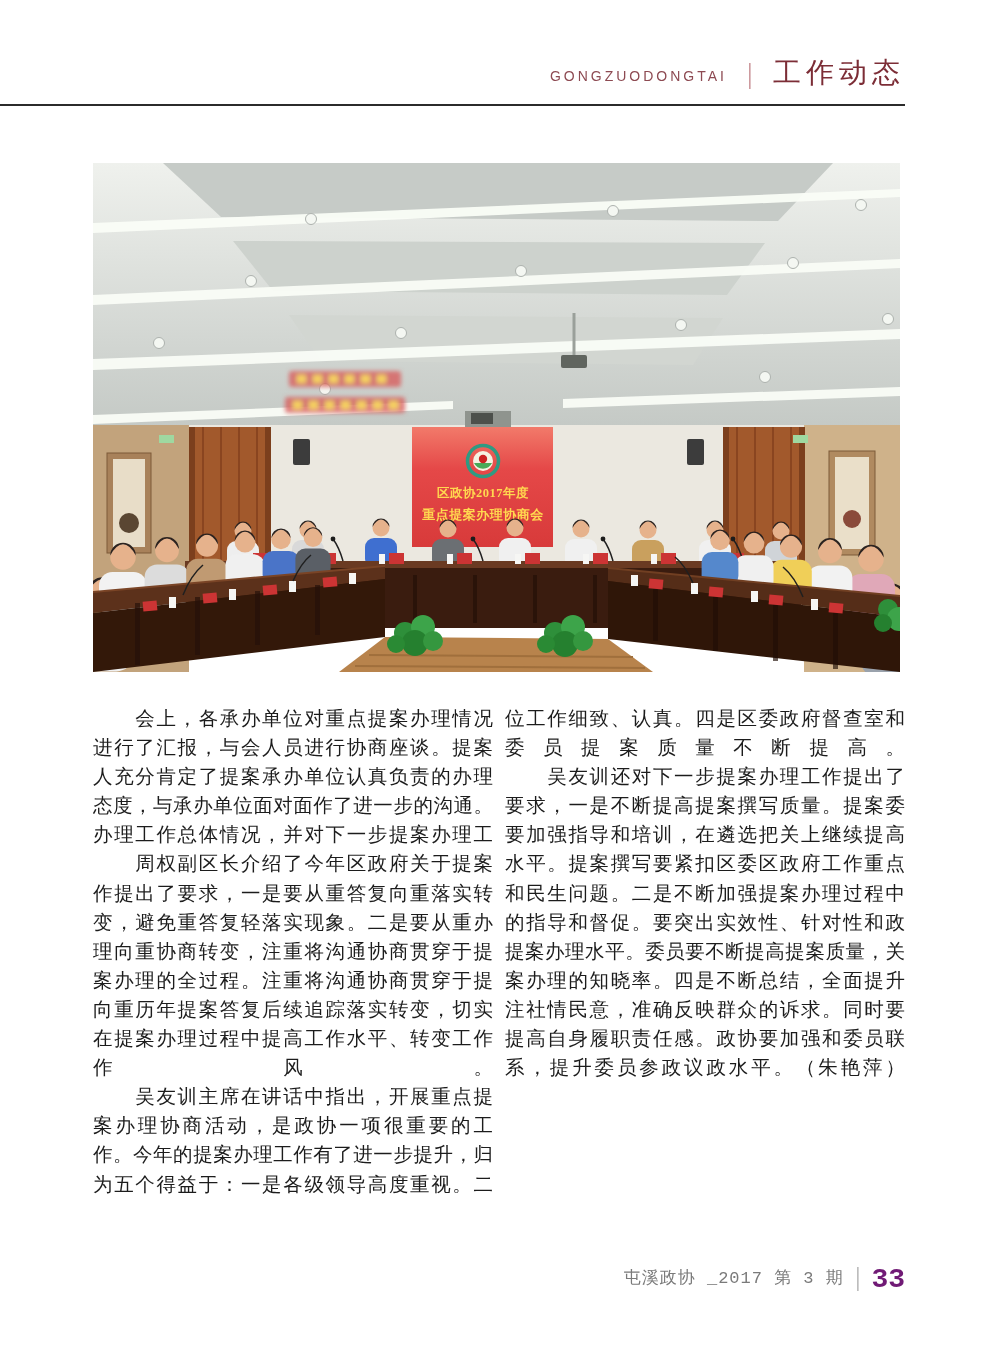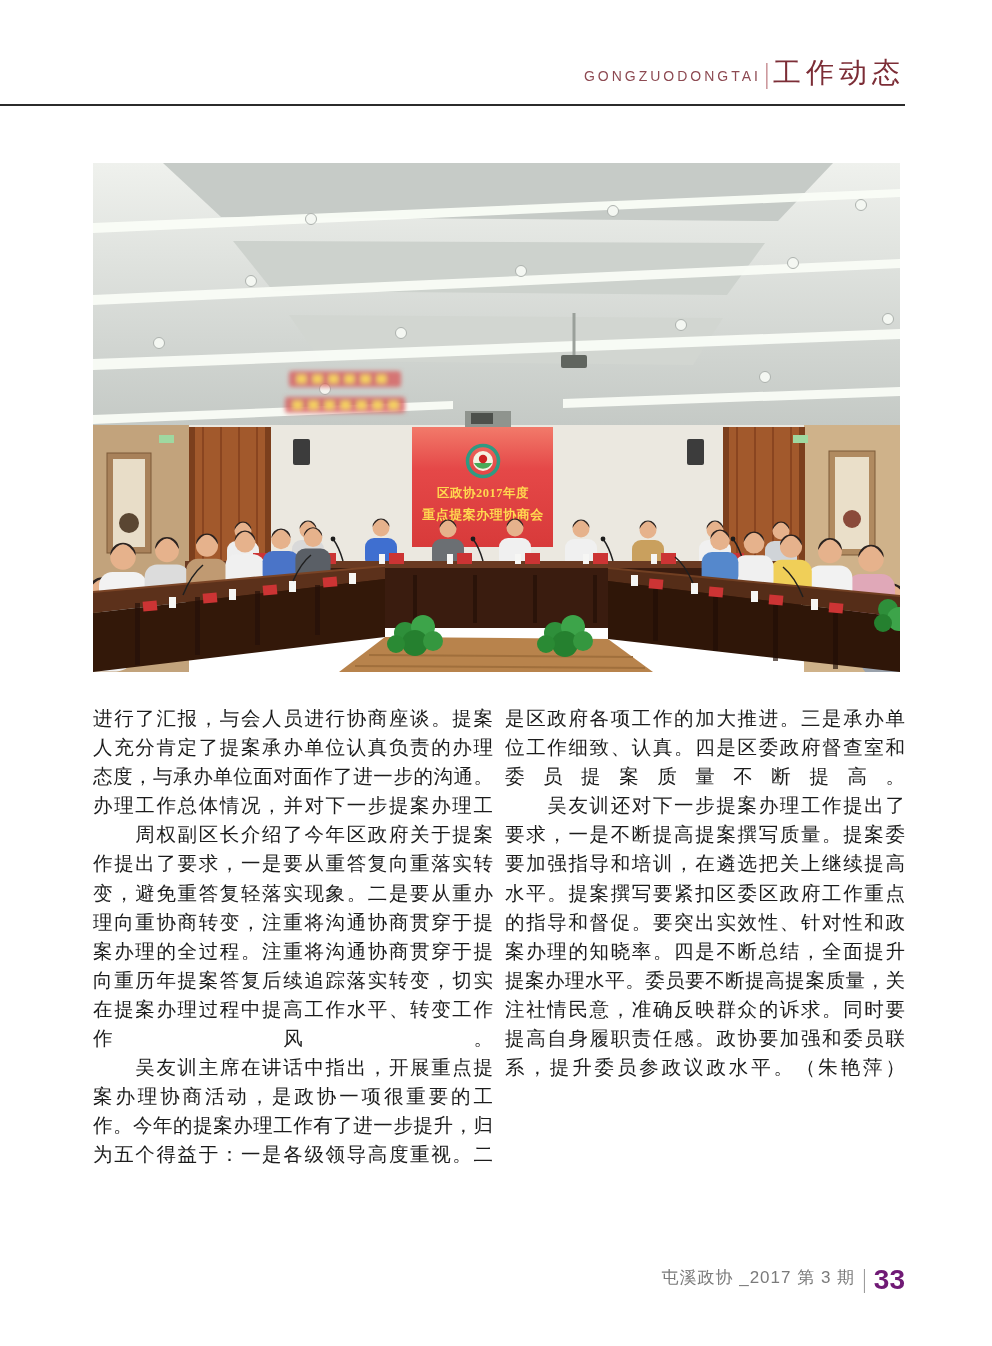--- a/index.html
+++ b/index.html
@@ -1,35 +1,35 @@
 <!DOCTYPE html>
 <html><head>
 <meta charset="utf-8">
 <style>
   html,body{margin:0;padding:0;background:#ffffff;}
   .page{position:relative;width:992px;height:1346px;background:#ffffff;overflow:hidden;
         font-family:"Liberation Serif","DejaVu Serif",serif;}
   
-  .header{position:absolute;top:58px;right:87px;display:flex;align-items:flex-end;gap:3px;}
+  .header{position:absolute;top:58px;right:87px;display:flex;align-items:flex-end;gap:20px;}
   .h-latin{font-family:"Liberation Sans","DejaVu Sans",sans-serif;font-size:14px;letter-spacing:3px;
            color:#8d4a52;padding-bottom:4px;}
   .h-sep{font-size:30px;line-height:30px;color:#a04048;font-weight:200;transform:scaleX(.55);}
   .h-cn{font-size:28px;line-height:30px;letter-spacing:5px;color:#7c2d36;}
   .rule{position:absolute;top:104px;left:0;width:905px;height:2px;background:#2b2b2b;}
   
   .photo{position:absolute;left:93px;top:163px;}
   
   .body{position:absolute;left:93px;top:704px;width:812px;}
   .col{position:absolute;top:0;width:400px;}
   .col-right{left:412px;}
   .tline{font-size:19.5px;line-height:29.1px;height:29.1px;color:#1c1c1c;
          text-align:justify;text-align-last:justify;overflow:hidden;}
   
   .footer{position:absolute;top:1266px;right:87px;display:flex;align-items:flex-start;gap:6px;
-          font-family:Liberation Sans, sans-serif;}
+          font-family:Liberation Mono, monospace;}
   .f-journal{font-size:17px;color:#7a7a7a;padding-bottom:4px;letter-spacing:1px;}
   .f-sep{font-size:26px;line-height:26px;color:#9a9a9a;font-weight:200;transform:scaleX(.5);}
   .f-page{font-size:28px;line-height:27px;font-weight:bold;color:#701a75;}
 </style>
 </head>
 <body>
 
 <div class="page">
 
   <div class="header">
@@ -315,48 +315,49 @@
     </g>
     <g>
       <circle cx="795" cy="446" r="10" fill="#2e8f3a"></circle>
         <circle cx="806" cy="456" r="12" fill="#3da44a"></circle>
       <circle cx="790" cy="460" r="9" fill="#25802f"></circle>
     </g>
   </svg>
 
   <div class="body">
     <div class="col" id="col-left">
+        <div class="tline">　　会上，各承办单位对重点提案办理情况</div>
         <div class="tline">进行了汇报，与会人员进行协商座谈。提案</div>
         <div class="tline">人充分肯定了提案承办单位认真负责的办理</div>
         <div class="tline">态度，与承办单位面对面作了进一步的沟通。</div>
         <div class="tline">办理工作总体情况，并对下一步提案办理工</div>
         <div class="tline">　　周权副区长介绍了今年区政府关于提案</div>
         <div class="tline">作提出了要求，一是要从重答复向重落实转</div>
         <div class="tline">变，避免重答复轻落实现象。二是要从重办</div>
         <div class="tline">理向重协商转变，注重将沟通协商贯穿于提</div>
         <div class="tline">案办理的全过程。注重将沟通协商贯穿于提</div>
         <div class="tline">向重历年提案答复后续追踪落实转变，切实</div>
         <div class="tline">在提案办理过程中提高工作水平、转变工作</div>
         <div class="tline">作风。</div>
         <div class="tline">　　吴友训主席在讲话中指出，开展重点提</div>
         <div class="tline">案办理协商活动，是政协一项很重要的工</div>
         <div class="tline">作。今年的提案办理工作有了进一步提升，归</div>
         <div class="tline">为五个得益于：一是各级领导高度重视。二</div>
       </div>
     <div class="col col-right" id="col-right">
-        <div class="tline">是区政府各项工作的加大推进。三是承办单</div>
         <div class="tline">位工作细致、认真。四是区委政府督查室和</div>
         <div class="tline">委员提案质量不断提高。</div>
         <div class="tline">　　吴友训还对下一步提案办理工作提出了</div>
         <div class="tline">要求，一是不断提高提案撰写质量。提案委</div>
         <div class="tline">要加强指导和培训，在遴选把关上继续提高</div>
         <div class="tline">水平。提案撰写要紧扣区委区政府工作重点</div>
+        <div class="tline">和民生问题。二是不断加强提案办理过程中</div>
         <div class="tline">的指导和督促。要突出实效性、针对性和政</div>
+        <div class="tline">提案办理水平。委员要不断提高提案质量，关</div>
         <div class="tline">案办理的知晓率。四是不断总结，全面提升</div>
-        <div class="tline">提案办理水平。委员要不断提高提案质量，关</div>
         <div class="tline">注社情民意，准确反映群众的诉求。同时要</div>
         <div class="tline">提高自身履职责任感。政协要加强和委员联</div>
         <div class="tline">系，提升委员参政议政水平。（朱艳萍）</div>
       </div>
   </div>
 
   <div class="footer">
     <span class="f-journal">屯溪政协 _2017 第 3 期</span>
     <span class="f-sep">|</span>
     <span class="f-page">33</span>

